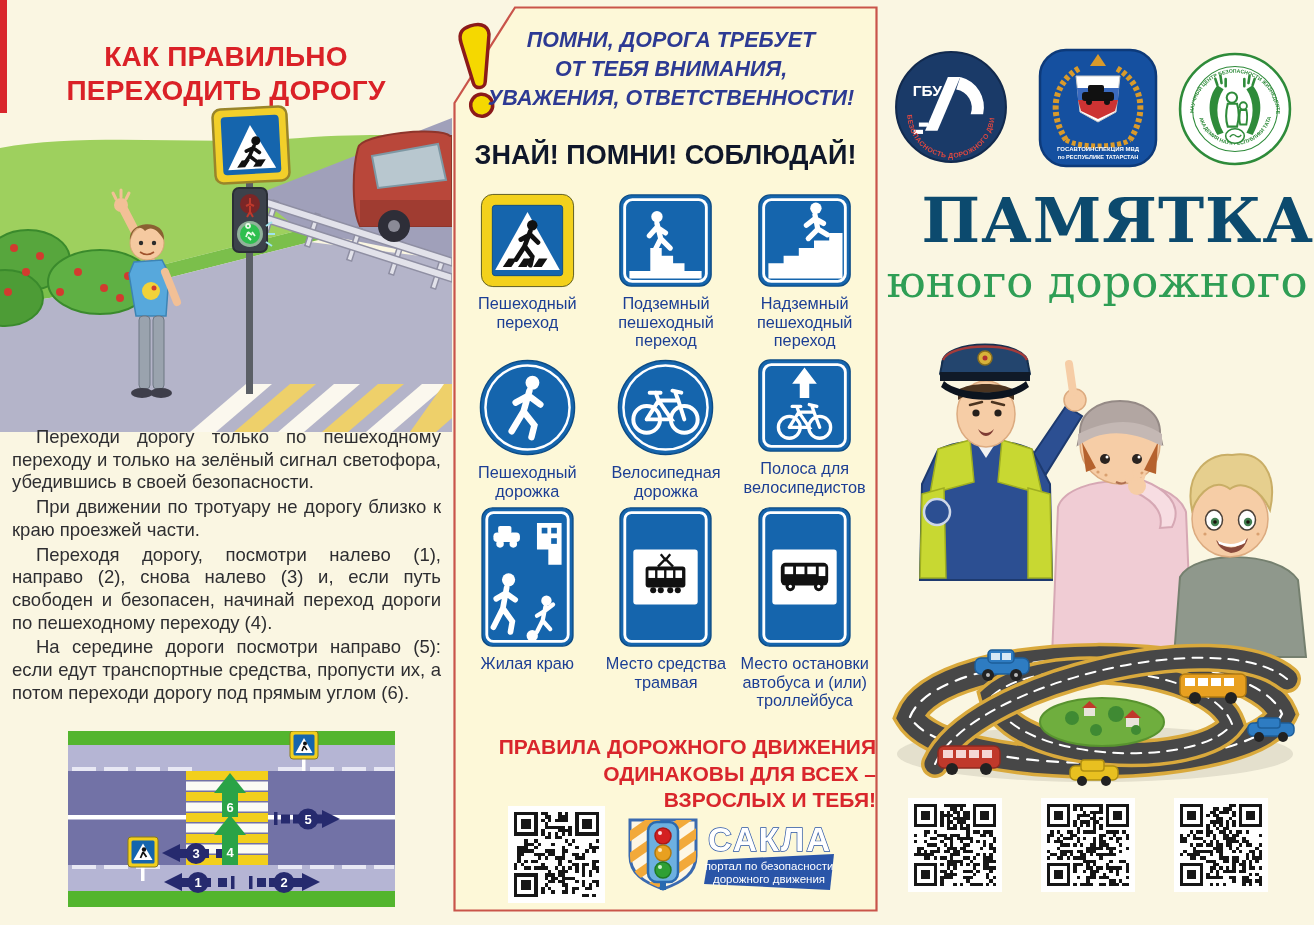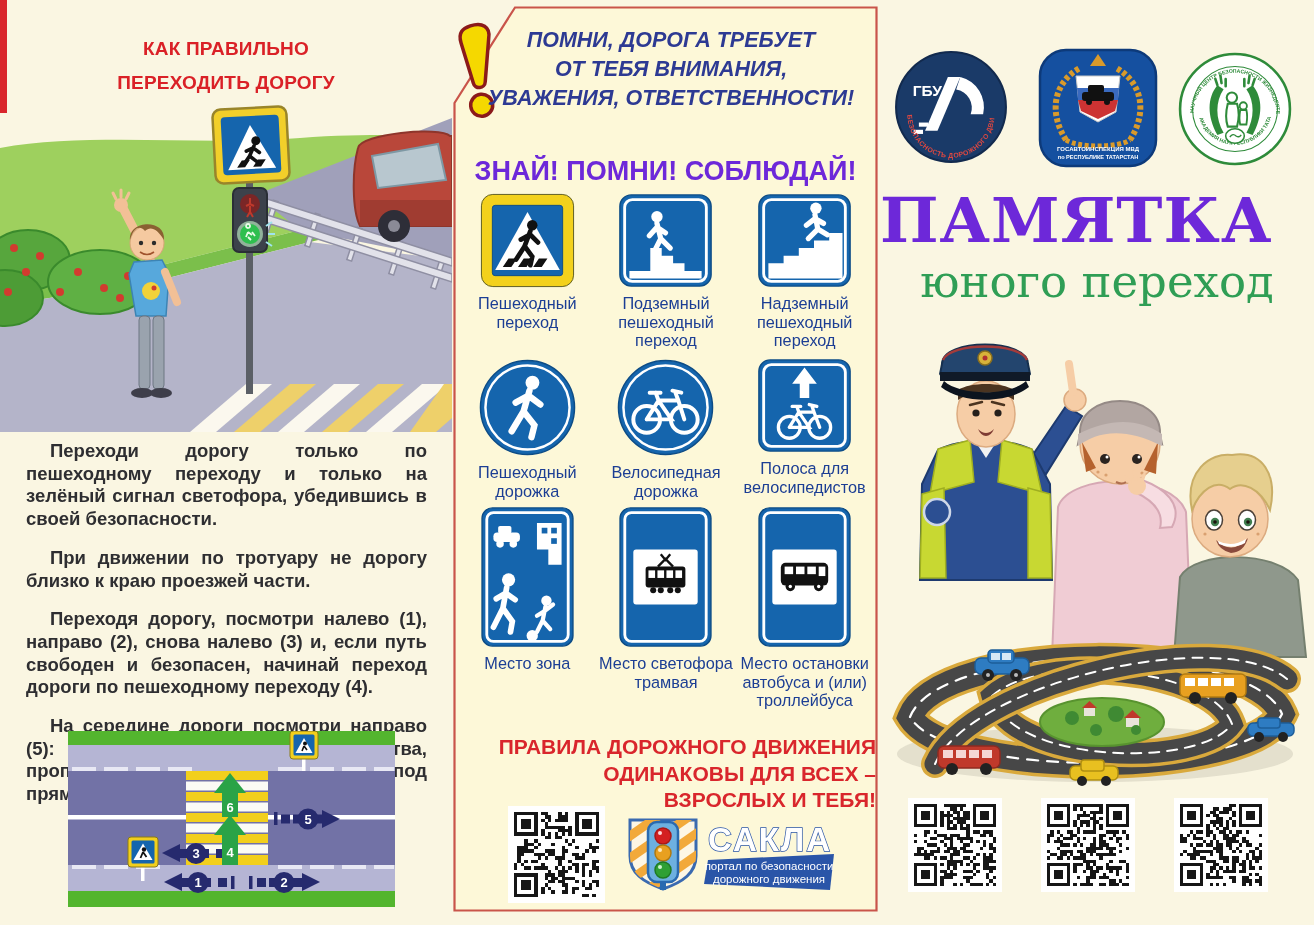--- a/index.html
+++ b/index.html
@@ -1,43 +1,43 @@
 <!DOCTYPE html>
 <html><head>
 <meta charset="utf-8">
 <title>Памятка юного пешехода</title>
 <style>
   html,body{margin:0;padding:0;background:#e8e4d4;}
   .page{position:relative;width:1314px;height:925px;background:#faf6e2;overflow:hidden;
         font-family:"Liberation Sans",sans-serif;}
   .abs{position:absolute;}
   
-  .left-title{left:0;top:32px;width:452px;text-align:center;color:#da2127;font-weight:bold;
-              font-size:19px;line-height:34px;letter-spacing:.2px;}
+  .left-title{left:0;top:40px;width:452px;text-align:center;color:#da2127;font-weight:bold;
+              font-size:28px;line-height:34px;letter-spacing:.2px;}
   .left-text{left:10px;top:424px;width:433px;font-size:18.5px;line-height:22.7px;color:#2e2e31;
              text-align:justify;}
-  .left-text p{margin:16px;text-indent:24px;font-weight:bold;}
+  .left-text p{margin:2px;text-indent:24px;}
   
   .warning{left:470px;top:26px;width:402px;text-align:center;color:#2d3a93;font-weight:bold;
            font-size:21.5px;line-height:29px;font-style:italic;}
-  .slogan{left:455px;top:156px;width:421px;text-align:center;color:#6d28d9;font-weight:bold;
+  .slogan{left:455px;top:140px;width:421px;text-align:center;color:#0f172a;font-weight:bold;
           font-size:27px;}
   .signs-grid{left:458px;top:193px;width:416px;display:grid;grid-template-columns:1fr 1fr 1fr;
               grid-template-rows:165px 148px 215px;}
   .cell{display:flex;flex-direction:column;align-items:center;}
   .sign-sq{width:95px;height:95px;}
   .sign-circ{width:99px;height:99px;}
   .sign-rect{width:95px;height:142px;}
   .sign-label{margin-top:6px;font-size:16.3px;line-height:18.5px;color:#1c3e94;text-align:center;}
   .rules{left:455px;top:734px;width:421px;text-align:right;color:#d9262c;font-weight:bold;
          font-size:21px;line-height:26.5px;}
   .qr-box{background:#fff;padding:6px;box-sizing:border-box;}
   .qr-box svg{display:block;width:100%;height:100%;}
   
-  .pam-title{left:880px;top:186px;width:434px;text-align:left;color:#6d28d9;
+  .pam-title{left:880px;top:186px;width:434px;text-align:right;color:#0c4a6e;
              font-family:"DejaVu Serif",serif;font-weight:bold;font-size:62px;line-height:70px;
              letter-spacing:1px;}
   .pam-sub{left:880px;top:256px;width:434px;text-align:center;color:#2f9e55;
            font-family:"DejaVu Serif",serif;font-size:45px;line-height:52px;}
   svg text{font-family:"Liberation Sans",sans-serif;}
 </style>
 </head>
 <body>
 
 <div class="page">
@@ -346,41 +346,41 @@
           <rect x="65" y="23" width="6" height="6"></rect>
             <rect x="75" y="23" width="6" height="6"></rect>
           <rect x="75" y="34" width="6" height="6"></rect>
         </g>
         <circle cx="30" cy="78" r="7" fill="#fff"></circle>
         <path d="M28,86 L24,108 L14,128 M24,108 L34,122 L32,133 M27,92 L37,99 M27,92 L17,98" stroke="#fff" stroke-width="6" fill="none" stroke-linecap="round"></path>
         <circle cx="70" cy="100" r="5.5" fill="#fff"></circle>
         <path d="M69,106 L66,121 L60,133 M66,121 L74,130 M68,111 L77,104 M68,111 L60,116" stroke="#fff" stroke-width="4.5" fill="none" stroke-linecap="round"></path>
         <circle cx="55" cy="137" r="6" fill="#fff"></circle>
       </svg>
-      <div class="sign-label">Место зона</div>
+      <div class="sign-label">Жилая краю</div>
     </div>
     <div class="cell">
       <svg class="sign-rect" viewBox="0 0 100 150">
         <rect x="2" y="2" width="96" height="146" rx="11" fill="#1565ad" stroke="#0d4c86" stroke-width="1.5"></rect>
         <rect x="7" y="7" width="86" height="136" rx="7" fill="none" stroke="#fff" stroke-width="3"></rect>
         <rect x="16" y="46" width="68" height="58" rx="3" fill="#fff"></rect>
         <path d="M42,64 L50,56 L58,64 M45,51 L50,57 L55,51" stroke="#111" stroke-width="2.5" fill="none"></path>
         <rect x="29" y="64" width="42" height="22" rx="3" fill="#111"></rect>
         <g fill="#fff">
           <rect x="32" y="68" width="7" height="8"></rect>
             <rect x="41.5" y="68" width="7" height="8"></rect>
           <rect x="51" y="68" width="7" height="8"></rect>
             <rect x="60.5" y="68" width="7" height="8"></rect>
         </g>
         <circle cx="37" cy="89" r="3.2" fill="#111"></circle>
           <circle cx="45" cy="89" r="3.2" fill="#111"></circle>
         <circle cx="55" cy="89" r="3.2" fill="#111"></circle>
           <circle cx="63" cy="89" r="3.2" fill="#111"></circle>
       </svg>
-      <div class="sign-label">Место светофора трамвая</div>
+      <div class="sign-label">Место средства трамвая</div>
     </div>
     <div class="cell">
       <svg class="sign-rect" viewBox="0 0 100 150">
         <rect x="2" y="2" width="96" height="146" rx="11" fill="#1565ad" stroke="#0d4c86" stroke-width="1.5"></rect>
         <rect x="7" y="7" width="86" height="136" rx="7" fill="none" stroke="#fff" stroke-width="3"></rect>
         <rect x="16" y="46" width="68" height="58" rx="3" fill="#fff"></rect>
         <rect x="25" y="60" width="50" height="24" rx="5" fill="#111"></rect>
         <g fill="#fff">
           <rect x="29" y="64" width="9" height="8"></rect>
             <rect x="41" y="64" width="9" height="8"></rect>
@@ -491,21 +491,21 @@
     <path d="M72,32 l2,-6 M68,30 l1,-7 M64,33 l0,-7" stroke="#2e8b3a" stroke-width="2.5" stroke-linecap="round"></path>
     <circle cx="52" cy="44" r="5" fill="#fff" stroke="#2e8b3a" stroke-width="2"></circle>
     <path d="M48,50 C46,58 46,66 48,72 L57,72 C59,64 59,56 57,50 Z" fill="#fff" stroke="#2e8b3a" stroke-width="2"></path>
     <circle cx="63" cy="52" r="3.5" fill="#fff" stroke="#2e8b3a" stroke-width="1.8"></circle>
     <path d="M60,56 C59,62 59,66 60,70 L66,70 C67,64 67,60 66,56 Z" fill="#fff" stroke="#2e8b3a" stroke-width="1.8"></path>
     <ellipse cx="55" cy="81" rx="9" ry="7" fill="#fff" stroke="#2e8b3a" stroke-width="1.5"></ellipse>
     <path d="M50,82 q3,-4 6,-1 q3,2 5,-1" stroke="#2e8b3a" stroke-width="1.3" fill="none"></path>
   </svg>
 
   <div class="abs pam-title">ПАМЯТКА</div>
-  <div class="abs pam-sub">юного переход</div>
+  <div class="abs pam-sub">юного дорожного</div>
 
   <svg class="abs" style="left:880px;top:322px;" width="434" height="470" viewBox="0 0 434 470">
     <ellipse cx="215" cy="432" rx="198" ry="28" fill="#cdc9b8" opacity="0.5"></ellipse>
 
     <g>
       <path d="M178,185 C190,150 292,150 306,190 L312,335 L172,335 Z" fill="#f0ccd4" stroke="#d6a8b4" stroke-width="2"></path>
       <circle cx="240" cy="122" r="40" fill="#f6cda6" stroke="#dcab80" stroke-width="1.5"></circle>
       <path d="M202,120 L216,146 L206,150 Z" fill="#b5622e"></path>
       <path d="M278,120 L264,148 L276,152 Z" fill="#b5622e"></path>
       <path d="M200,112 C198,68 282,68 280,112 L282,122 C244,100 214,108 198,122 Z" fill="#b2a6a2" stroke="#958a86" stroke-width="2"></path>

